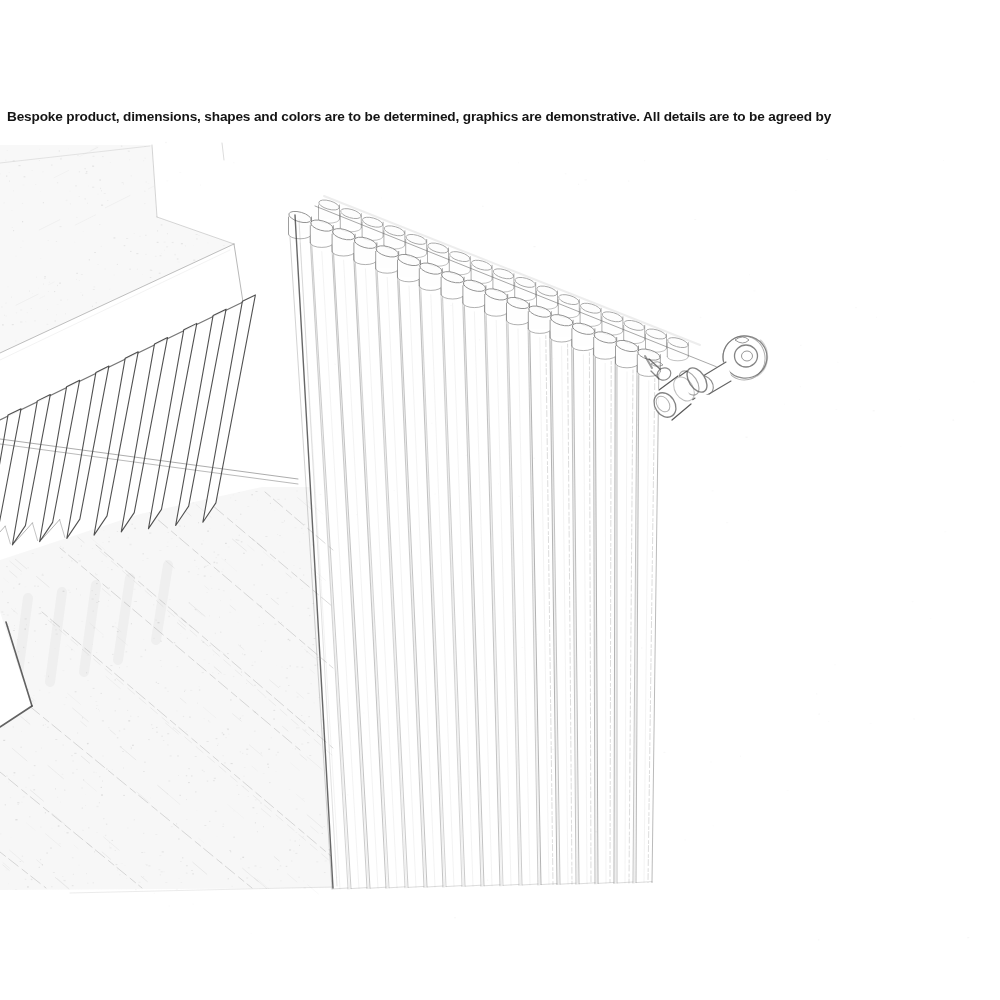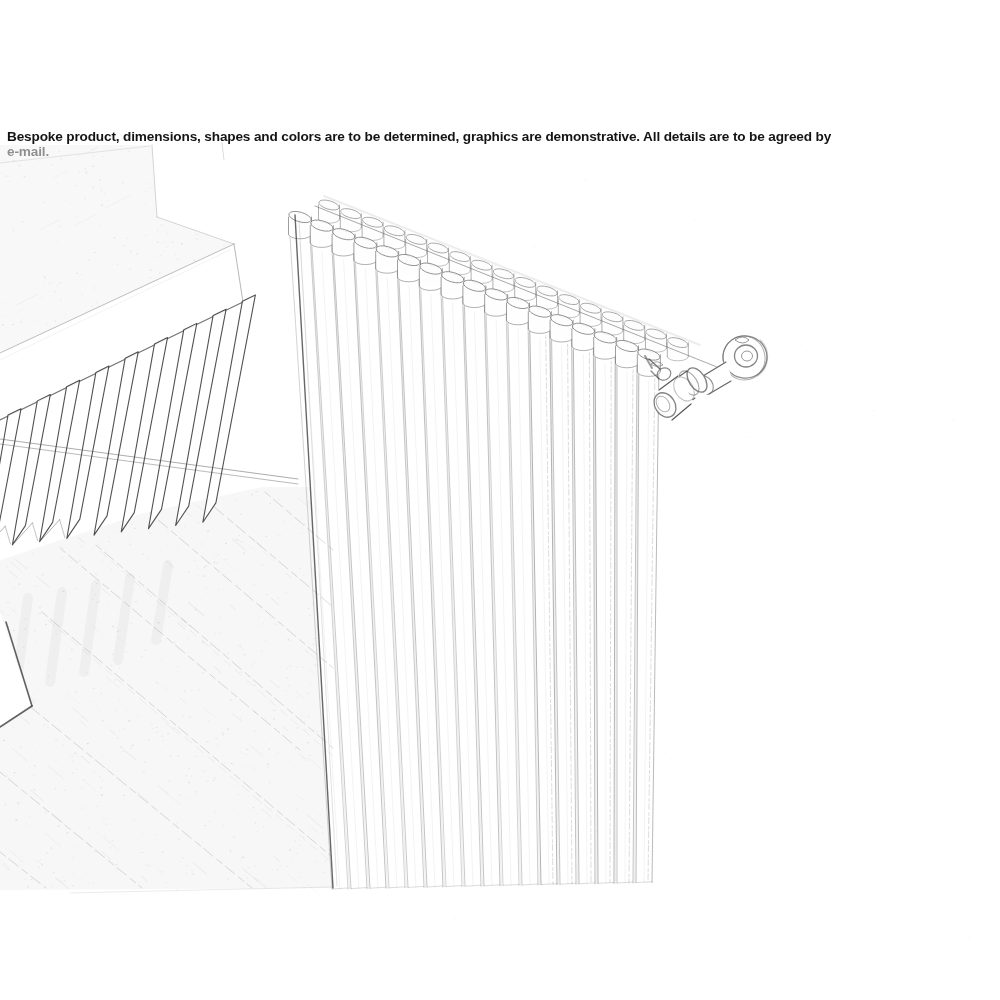--- a/index.html
+++ b/index.html
@@ -7,23 +7,22 @@
         font-family:"Liberation Sans", sans-serif;}
   #disclaimer{position:absolute;left:7px;top:110px;width:960px;
         font-size:13.6px;line-height:14.6px;font-weight:700;letter-spacing:-0.15px;
         color:#141414;white-space:nowrap;}
   #sketch{position:absolute;left:0;top:0;}
 </style>
 </head>
 <body>
 
 <div id="page">
-  <div id="disclaimer" style="color: rgb(20, 20, 20); margin-top: 20px;">
+  <div id="disclaimer" style="color: rgb(20, 20, 20);">
     <div>Bespoke product, dimensions, shapes and colors are to be determined, graphics are demonstrative. All details are to be agreed by</div>
-    <div>e-mail.</div>
   </div>
   <svg id="sketch" width="1000" height="1000" viewBox="0 0 1000 1000" role="img" aria-label="Hand-drawn pencil sketch of a tall vertical tube radiator with a thermostatic valve connected to a round wall flange, mounted on a white wall beside a wooden staircase balustrade with slatted balusters and a plank wood floor">
       <g>
         <polygon points="0,145 152,145 157,217 234,244 0,353" fill="#f2f2f2" stroke="none" stroke-width="1" opacity="0.55" stroke-linejoin="round"></polygon>
         <rect x="136.3" y="253.1" width="2.1" height="1.1" fill="#6f6f6f" opacity="0.135"></rect>
         <rect x="161.3" y="253.4" width="0.8" height="0.5" fill="#6f6f6f" opacity="0.062"></rect>
         <rect x="84.7" y="198.3" width="0.8" height="1.3" fill="#6f6f6f" opacity="0.149"></rect>
         <rect x="196.5" y="238.9" width="1.0" height="1.3" fill="#6f6f6f" opacity="0.036"></rect>
         <rect x="78.9" y="280.1" width="0.7" height="0.7" fill="#6f6f6f" opacity="0.101"></rect>
         <rect x="120.9" y="145.6" width="1.5" height="1.0" fill="#6f6f6f" opacity="0.121"></rect>

